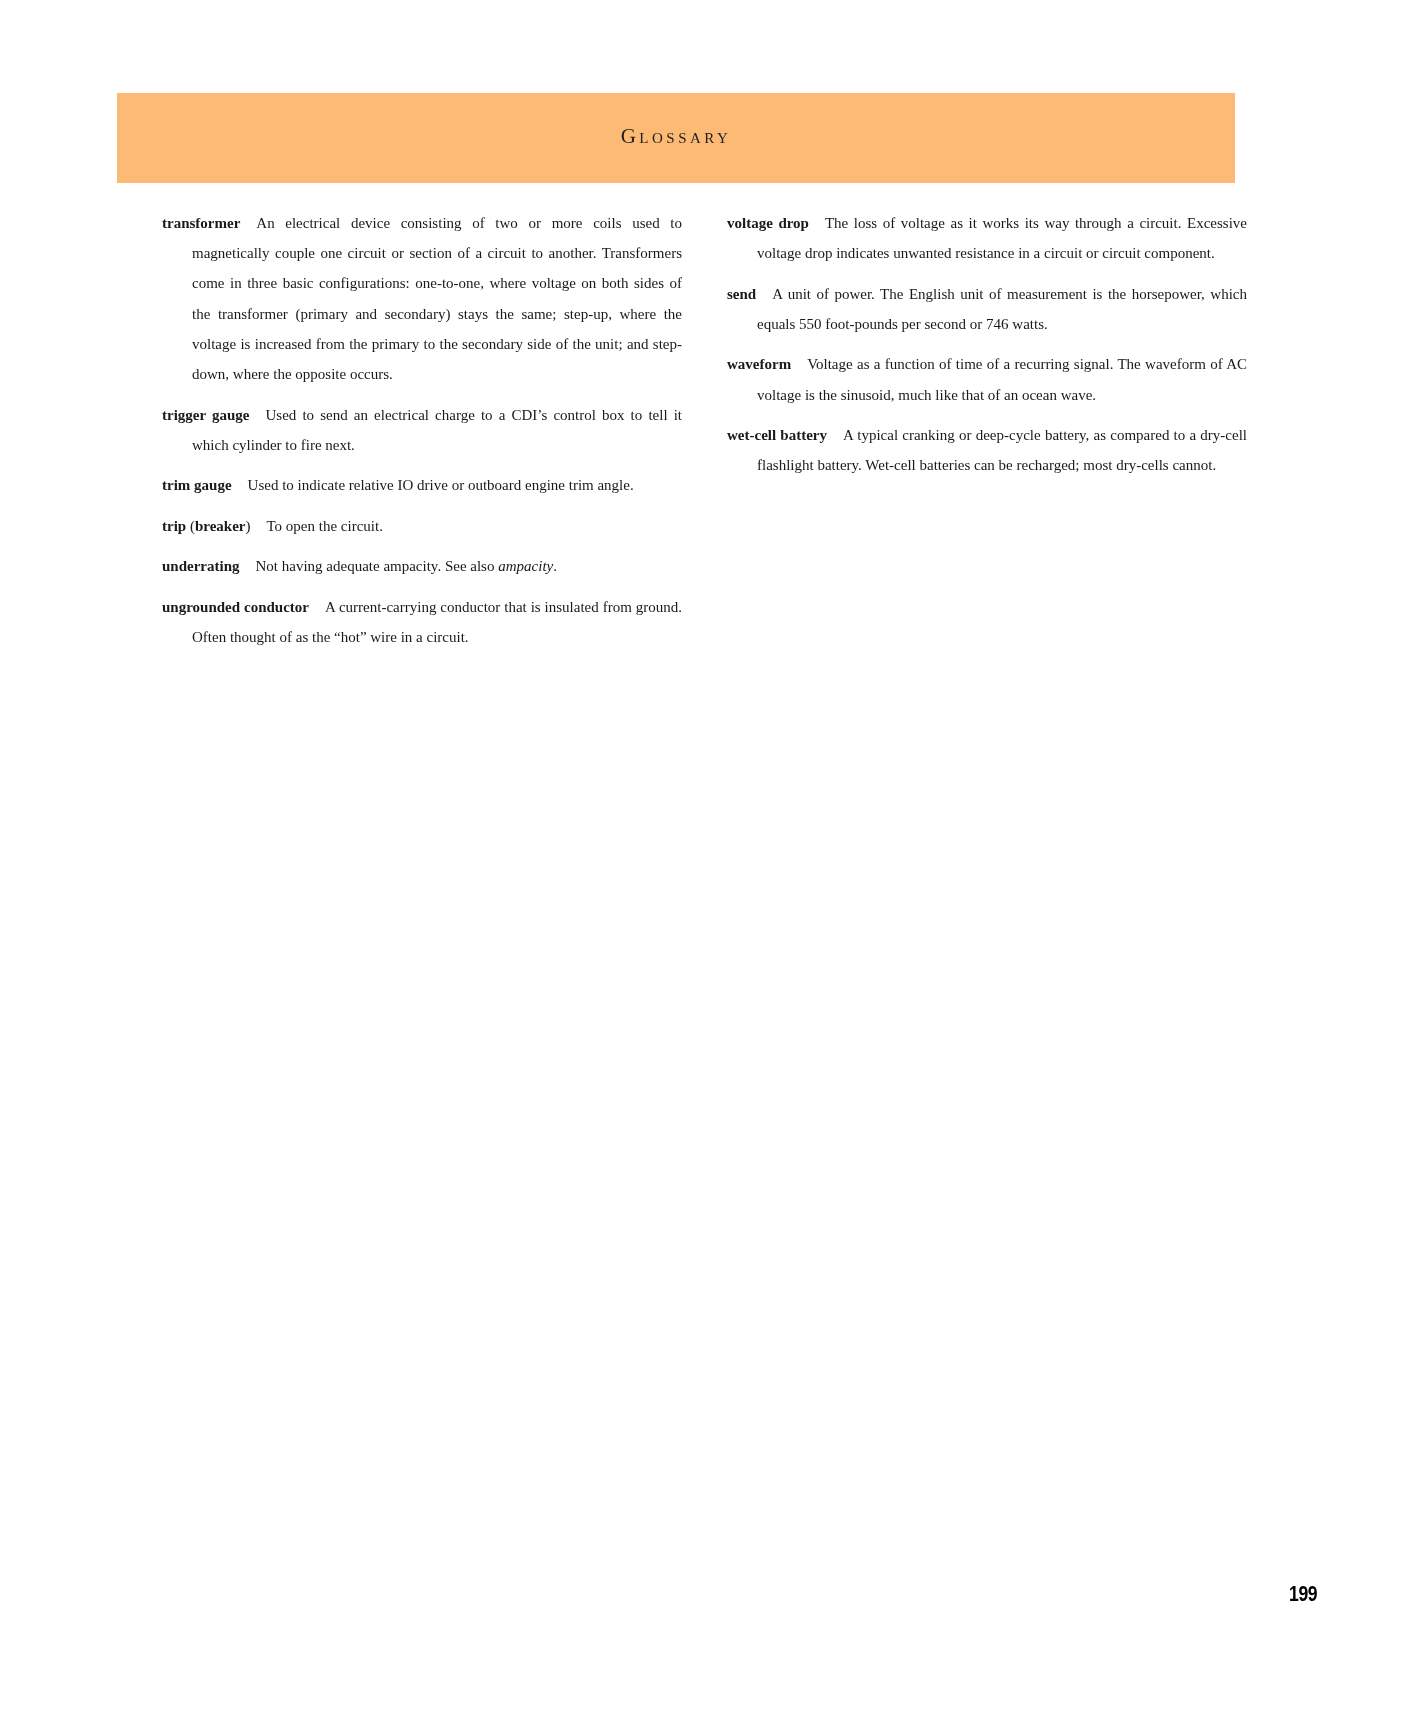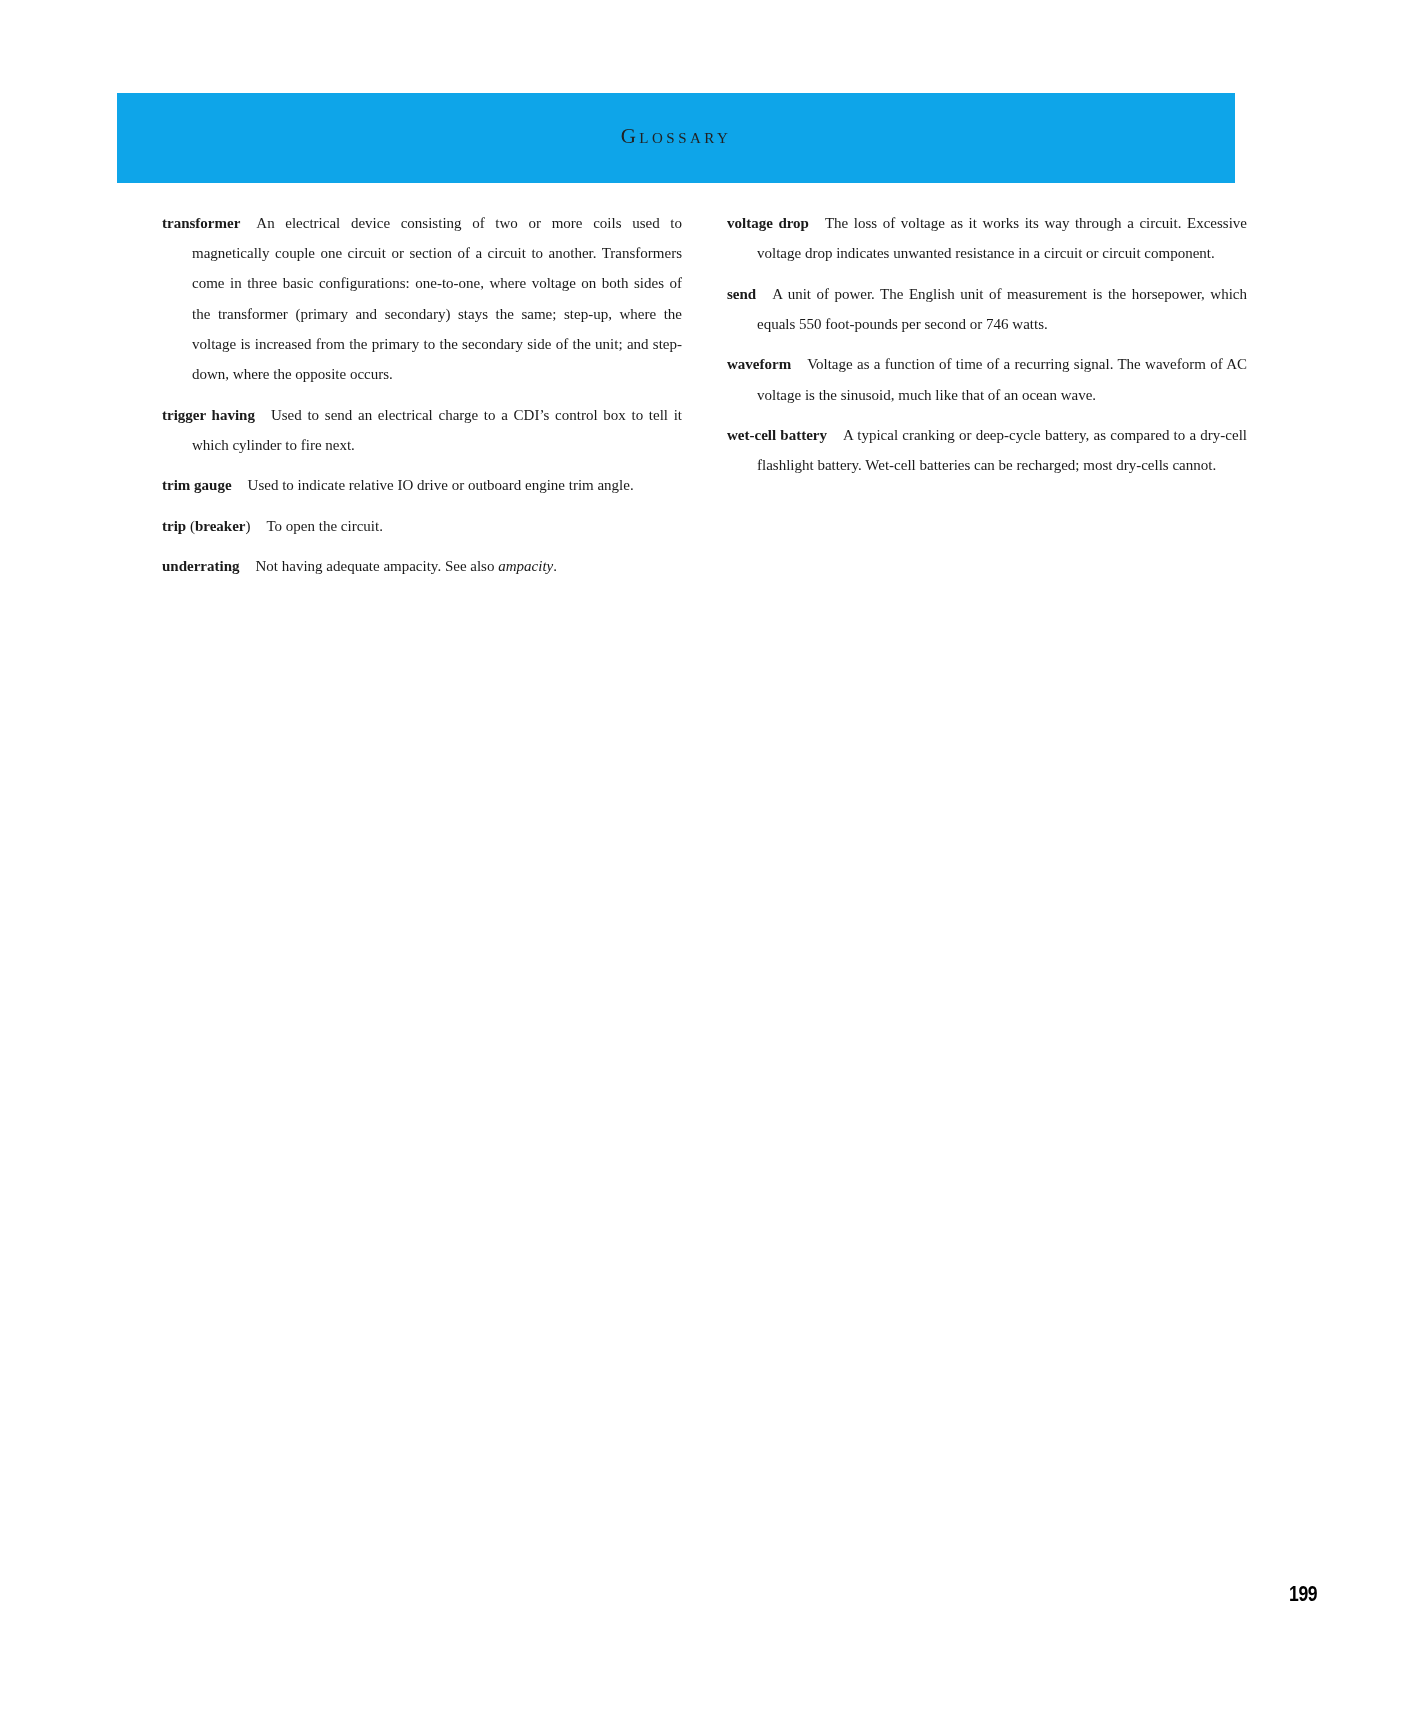--- a/index.html
+++ b/index.html
@@ -3,21 +3,21 @@
   <meta charset="utf-8">
   <style>
     html, body { margin: 0; padding: 0; background: #ffffff; }
     body {
       width: 1404px; height: 1712px; position: relative; overflow: hidden;
       font-family: "Liberation Serif", "DejaVu Serif", serif;
       color: #1a1a1a;
     }
     .header-band {
       position: absolute; left: 117px; top: 93px; width: 1118px; height: 90px;
-      background: #0ea5e9;
+      background: #fdba74;
     }
     .header-title {
       position: absolute; left: 0; right: 0; top: 31px; text-align: center;
       font-size: 15px; letter-spacing: 3.5px; text-transform: uppercase; color: #222;
     }
     .header-title .cap { font-size: 21px; }
     .column {
       position: absolute; top: 208px; width: 520px;
     }
     .col-left { left: 162px; }
@@ -39,24 +39,25 @@
   </style>
 </head>
 <body>
 
 <div class="header-band">
   <div class="header-title"><span class="cap">G</span><span>lossary</span></div>
 </div>
 
 <div class="column col-left">
   <p class="entry"><span class="term">transformer</span><span class="def">An electrical device consisting of two or more coils used to magnetically couple one circuit or section of a circuit to another. Transformers come in three basic configurations: one-to-one, where voltage on both sides of the transformer (primary and secondary) stays the same; step-up, where the voltage is increased from the primary to the secondary side of the unit; and step-down, where the opposite occurs.</span></p>
-  <p class="entry"><span class="term">trigger having</span><span class="def">Used to send an electrical charge to a CDI’s control box to tell it which cylinder to fire next.</span></p>
+  <p class="entry"><span class="term">trigger gauge</span><span class="def">Used to send an electrical charge to a CDI’s control box to tell it which cylinder to fire next.</span></p>
   <p class="entry"><span class="term">trim gauge</span><span class="def">Used to indicate relative IO drive or outboard engine trim angle.</span></p>
   <p class="entry"><span class="term"><span>trip</span> <span class="paren">(</span><span>breaker</span><span class="paren">)</span></span><span class="def">To open the circuit.</span></p>
   <p class="entry"><span class="term">underrating</span><span class="def"><span>Not having adequate ampacity. See also</span> <em>ampacity</em><span>.</span></span></p>
+  <p class="entry"><span class="term">ungrounded conductor</span><span class="def">A current-carrying conductor that is insulated from ground. Often thought of as the “hot” wire in a circuit.</span></p>
 </div>
 
 <div class="column col-right">
   <p class="entry"><span class="term">voltage drop</span><span class="def">The loss of voltage as it works its way through a circuit. Excessive voltage drop indicates unwanted resistance in a circuit or circuit component.</span></p>
   <p class="entry"><span class="term">send</span><span class="def">A unit of power. The English unit of measurement is the horsepower, which equals 550 foot-pounds per second or 746 watts.</span></p>
   <p class="entry"><span class="term">waveform</span><span class="def">Voltage as a function of time of a recurring signal. The waveform of AC voltage is the sinusoid, much like that of an ocean wave.</span></p>
   <p class="entry"><span class="term">wet-cell battery</span><span class="def">A typical cranking or deep-cycle battery, as compared to a dry-cell flashlight battery. Wet-cell batteries can be recharged; most dry-cells cannot.</span></p>
 </div>
 
 <div class="page-number">199</div>

